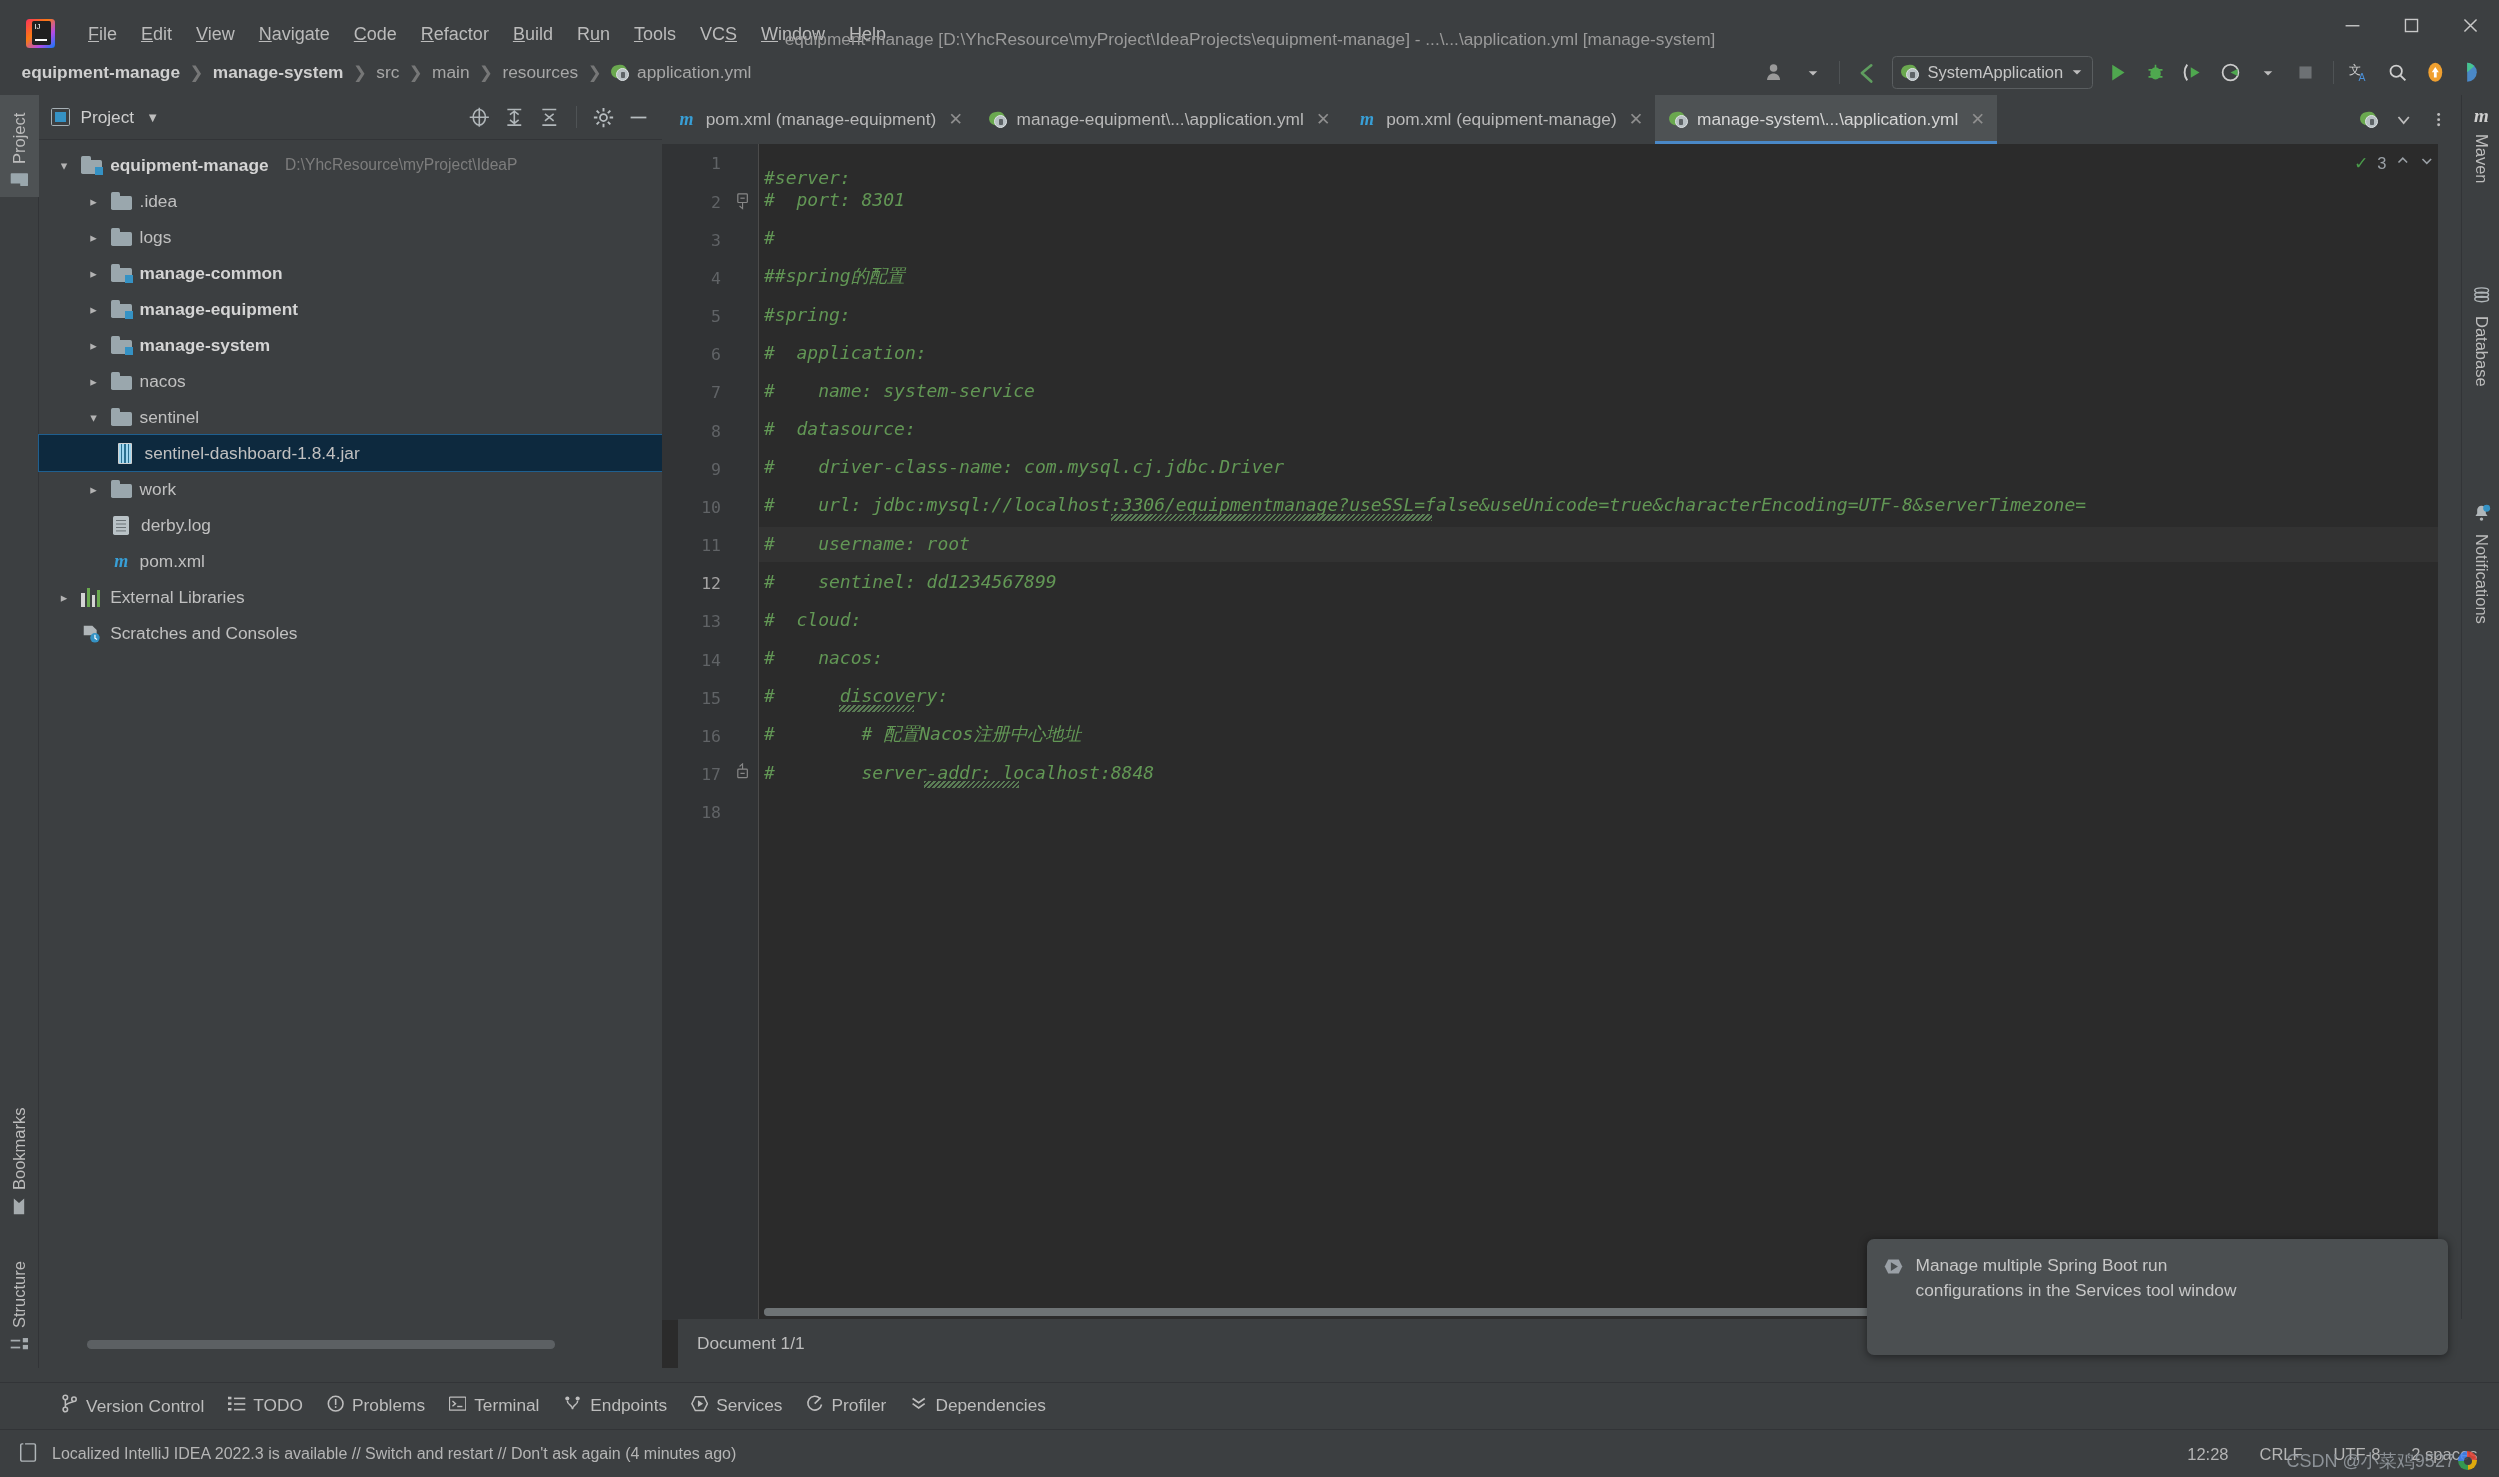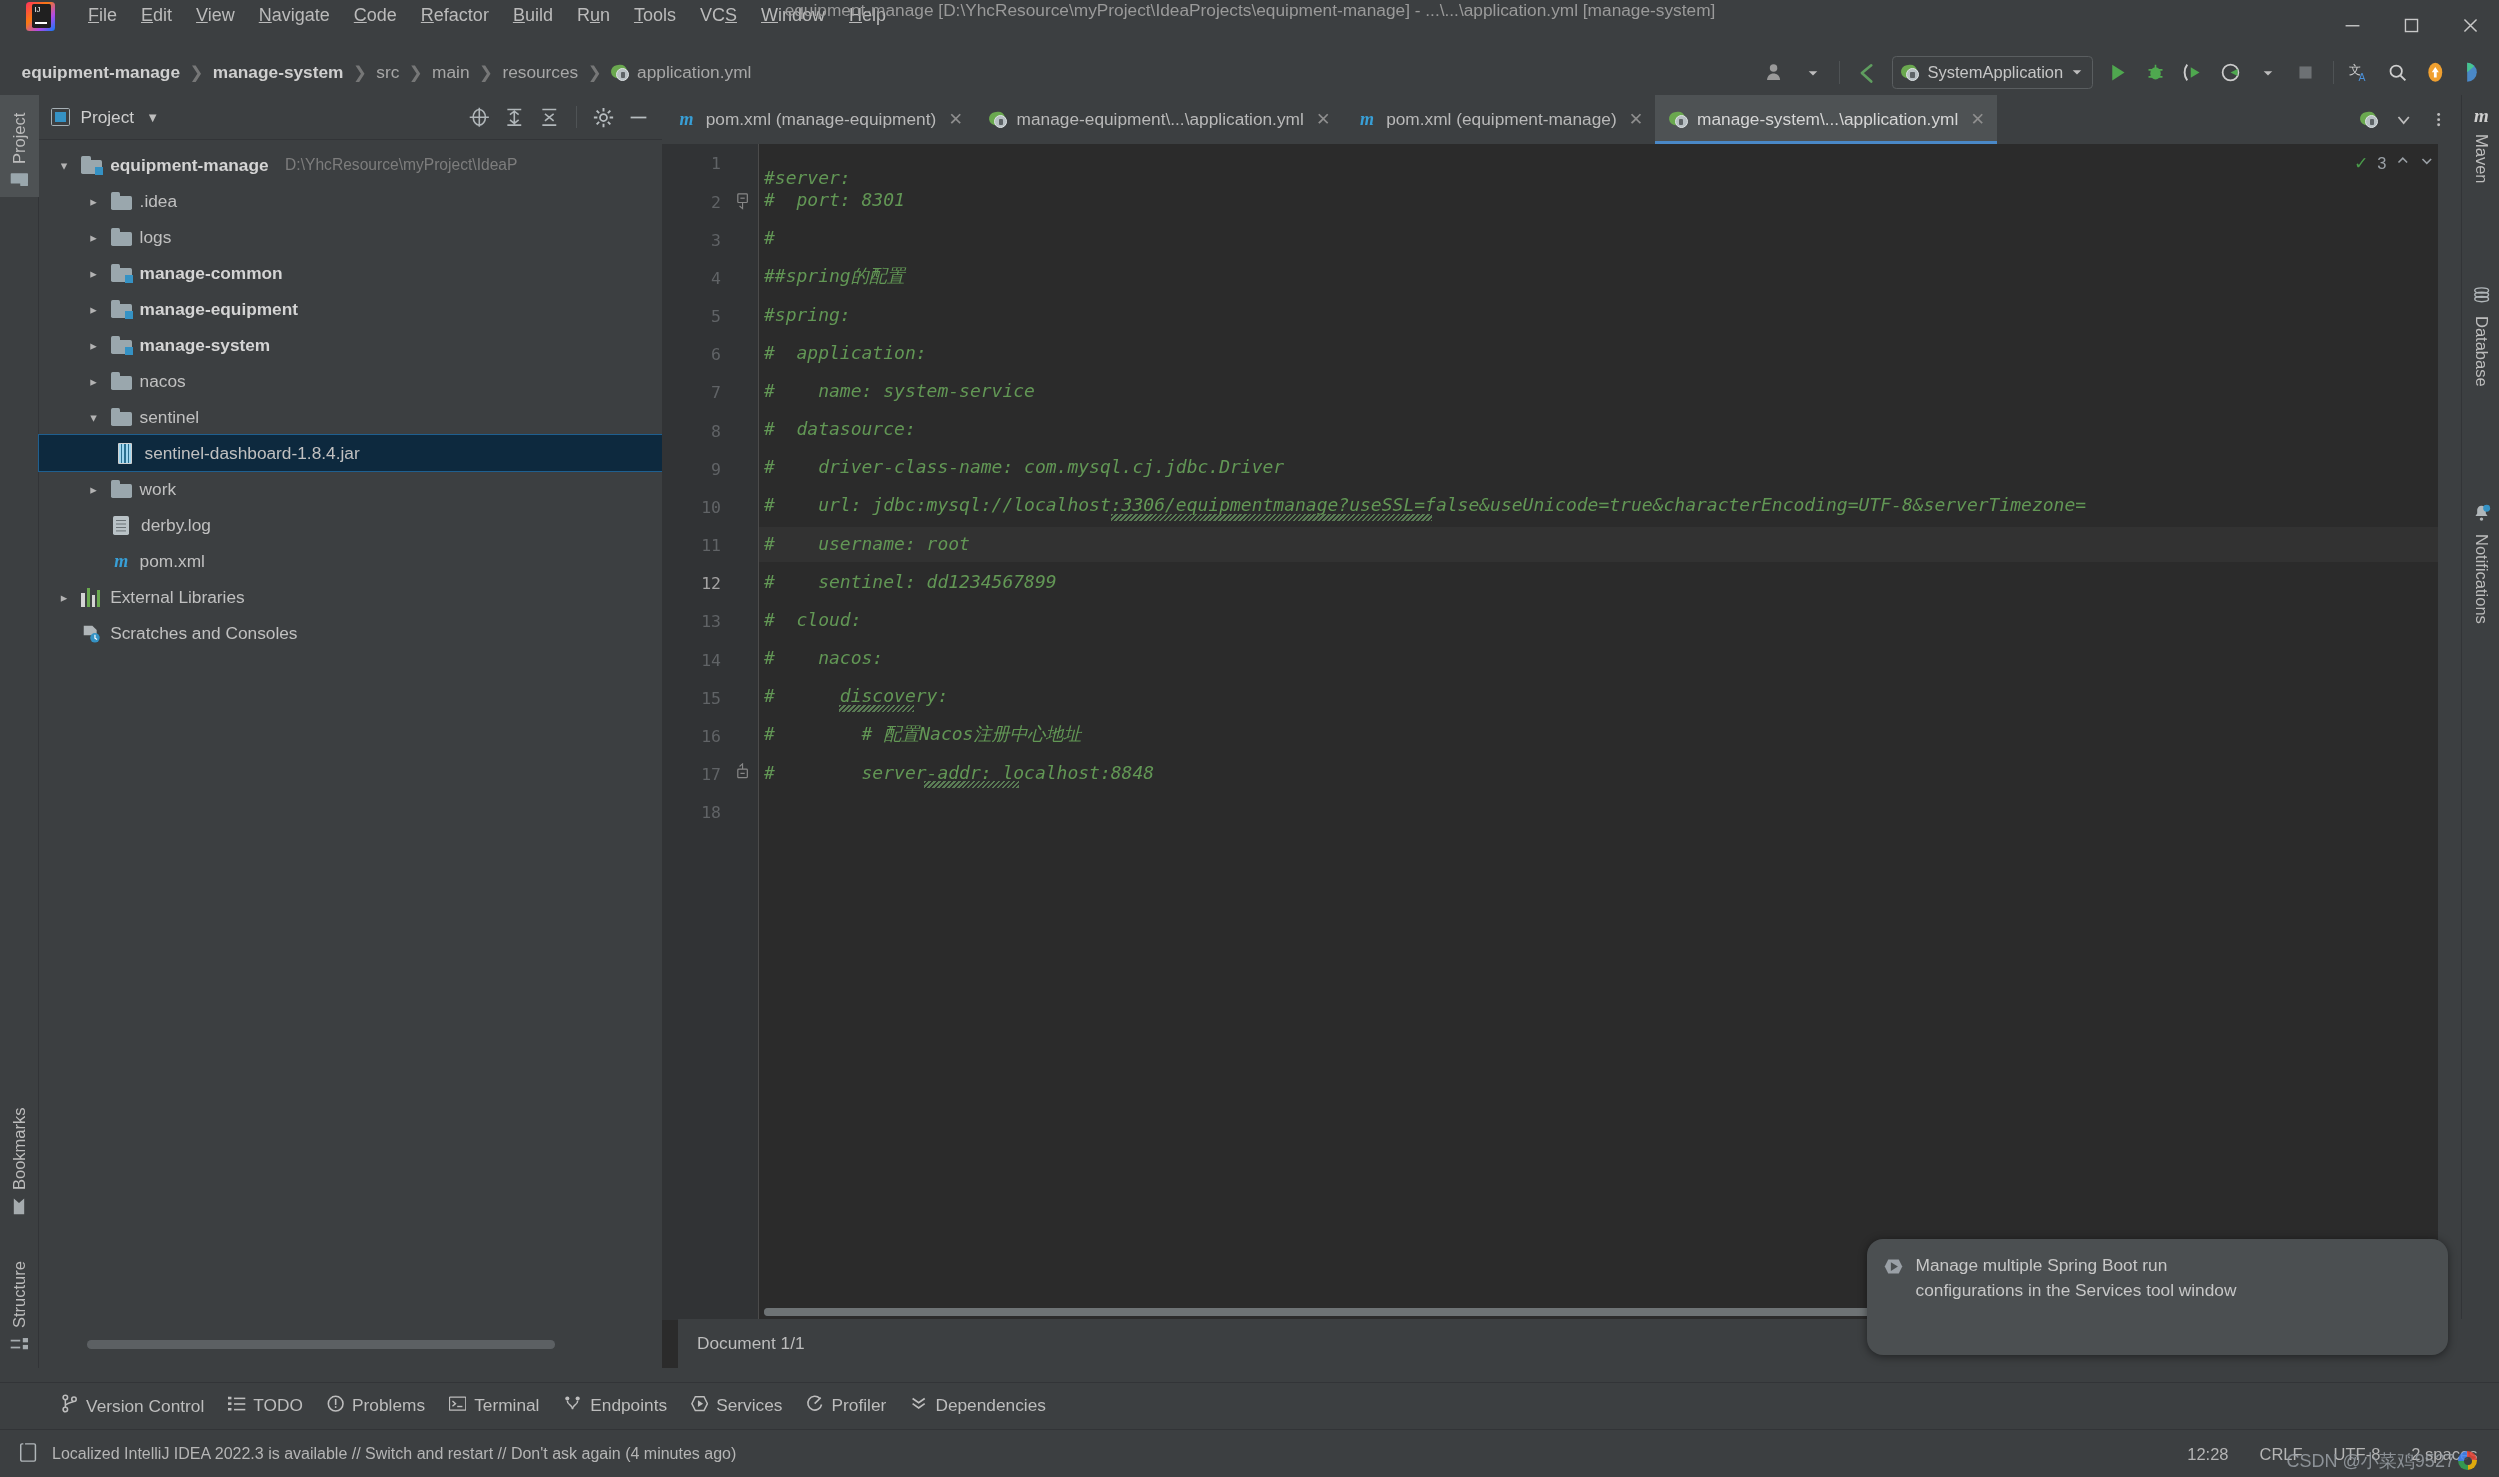--- a/index.html
+++ b/index.html
@@ -8,21 +8,21 @@
     background: #3c3f41;
     font-family: "Liberation Sans", sans-serif;
     overflow: hidden;
     -webkit-font-smoothing: antialiased;
   }
   #app { position: relative; width: 2500px; height: 1478px; background: #3c3f41; }
 
   
   .titlebar {
     position: absolute; top: 0; left: 0; width: 2500px; height: 50px;
-    background: #3c3f41; display: flex; align-items: flex-start;
+    background: #3c3f41; display: flex; align-items: flex-end;
   }
   .ij-logo { width: 33px; height: 33px; margin-left: 24px; position: relative; flex: none; }
   .ij-logo .sq {
     position: absolute; inset: 1.7px;
     background: linear-gradient(135deg,#fe315d 0%,#f97a12 38%,#b24ae8 70%,#087cfa 100%);
     border-radius: 3.5px;
   }
   .ij-logo .inner {
     position: absolute; left: 7.8px; top: 4.3px; width: 19px; height: 24px;
     background: #202020; border-radius: 1.7px;
@@ -242,21 +242,21 @@
 
   .editor-status {
     position: absolute; left: 16px; bottom: 0; width: 1799px; height: 49px;
     background: #3c3f41; display:flex; align-items:center;
   }
   .editor-status .doc { color: #bdbdbd; font-size: 17.3px; margin-left: 19px; }
 
   
   .balloon {
     position: absolute; left: 1867px; top: 1239px; width: 581px; height: 116px;
-    background: #4b4f51; border-radius: 16px; box-shadow: 0 1.7px 8.7px rgba(0,0,0,.45);
+    background: #4b4f51; border-radius: 7px; box-shadow: 0 1.7px 8.7px rgba(0,0,0,.45);
     padding: 14px 17.3px 8.7px 15.6px;
   }
   .balloon-row { display: flex; gap: 12px; }
   .balloon-text { color: #c7c7c7; font-size: 17.3px; line-height: 1.42; }
   .balloon-actions { display:flex; align-items:center; gap: 22.6px; margin-top: 10.4px; margin-left: 28px; }
   .btn-use {
     border: 0.9px solid #6a6e70; border-radius: 4.3px; background: transparent;
     color: #cbcbcb; font-size: 17.3px; padding: 7px 17.3px;
     font-family:"Liberation Sans",sans-serif;
   }

